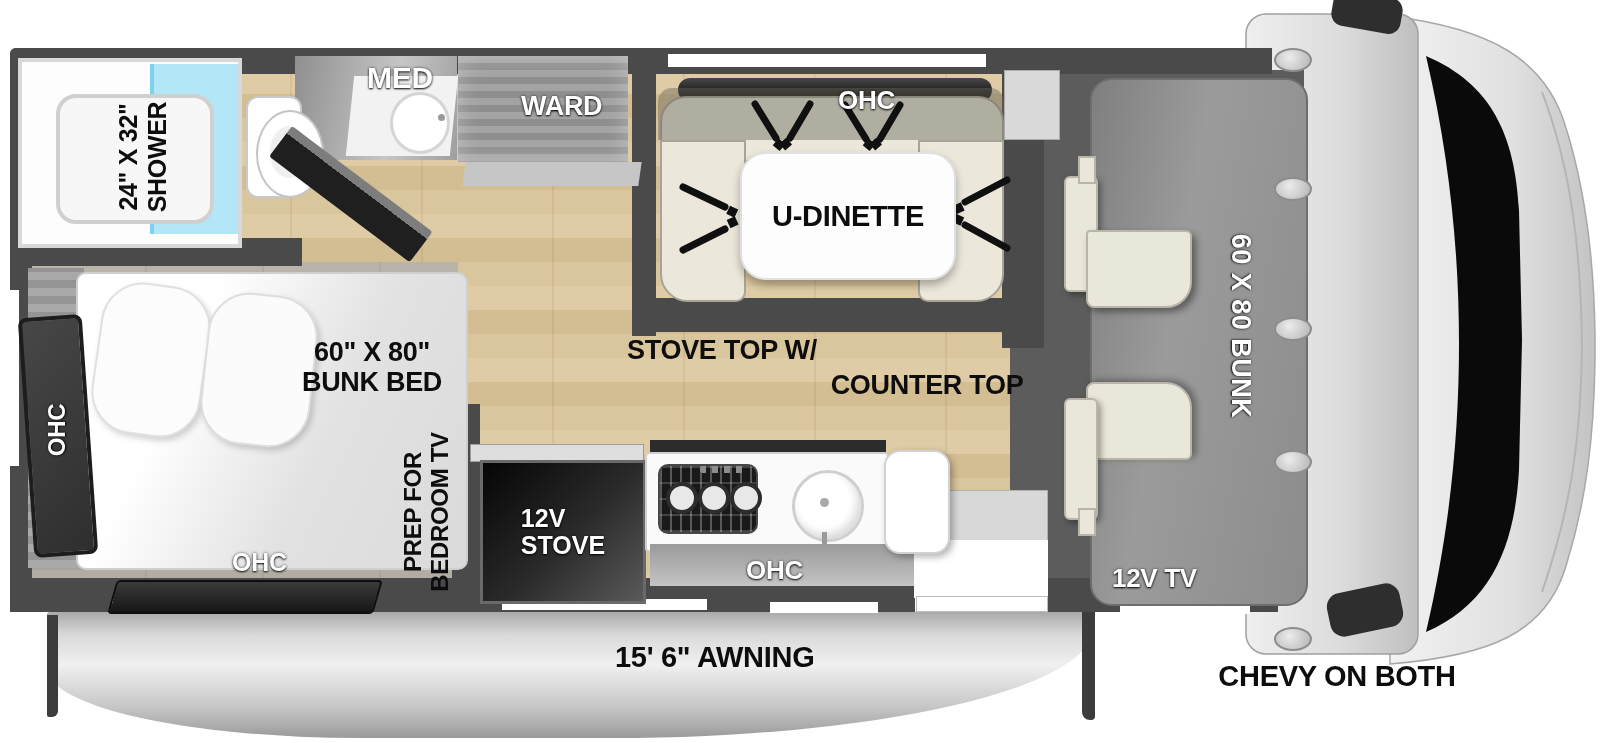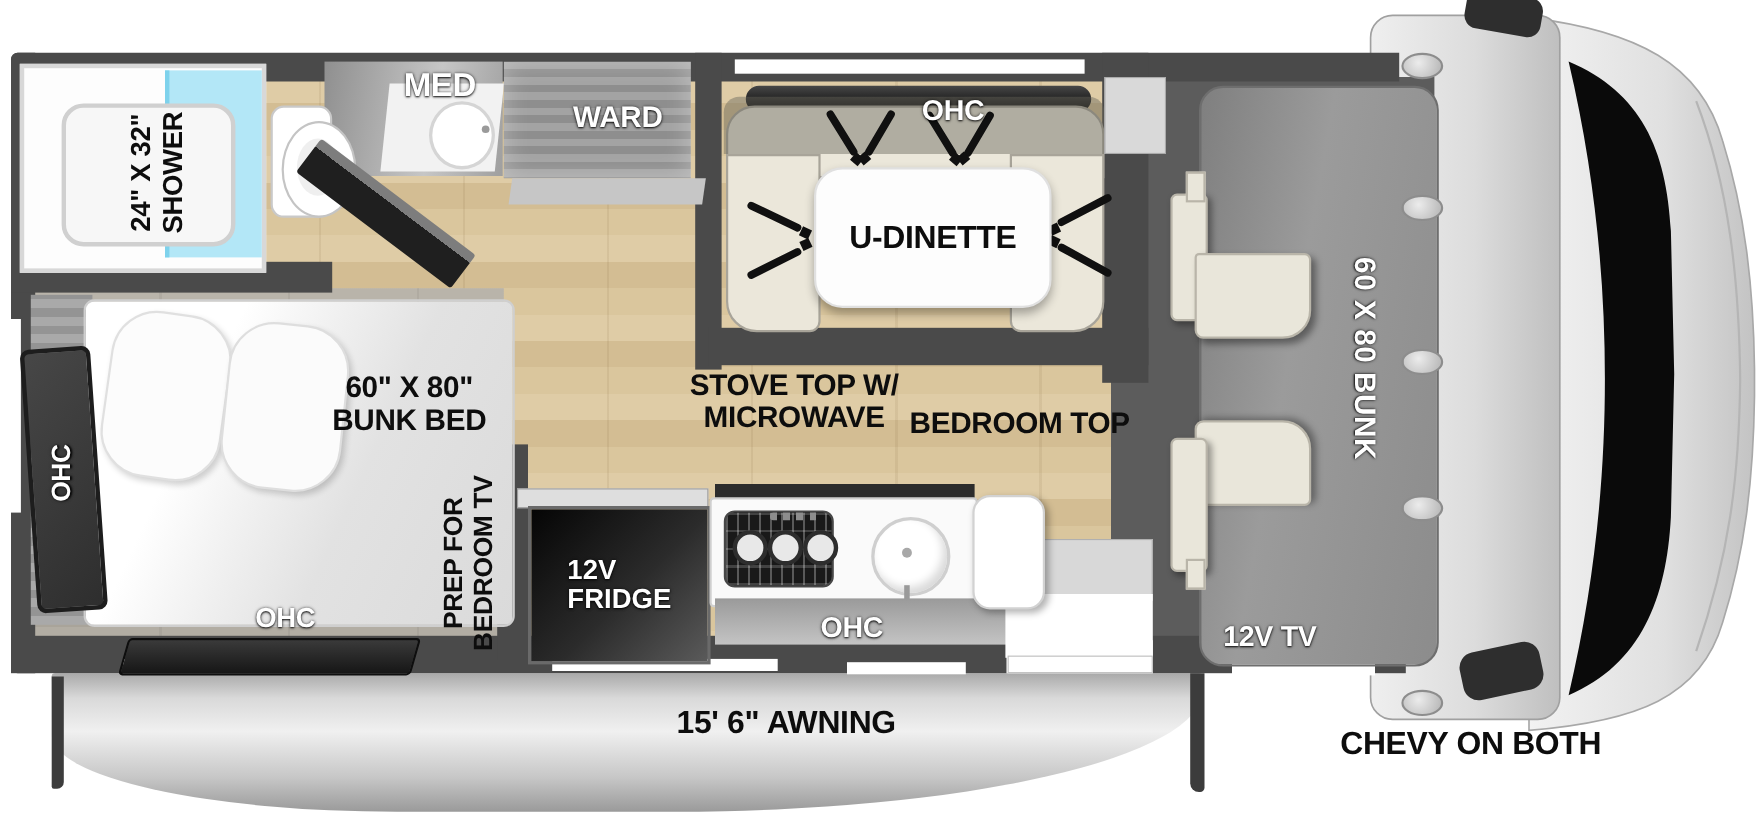--- a/index.html
+++ b/index.html
@@ -142,32 +142,31 @@
   </svg>
 
   <div class="fixture" style="left:740px;top:152px;width:212px;height:124px;background:#fdfdfd;border:2px solid #e0e0e0;
               border-radius:26px;box-shadow:0 5px 9px rgba(0,0,0,.3);display:flex;align-items:center;justify-content:center;z-index:3;">
     <span class="lb" style="font-weight:900;font-size:29px;letter-spacing:-0.3px;">U-DINETTE</span>
   </div>
   <div class="fixture" style="left:1004px;top:70px;width:54px;height:68px;background:#d9d9d9;border:1px solid #ababab;"></div>
 
   <div class="lbl lb ctr" style="left:722px;top:336px;font-size:27px;line-height:1.07;">
     <div>STOVE TOP W/</div>
-    <div>MICROWAVE</div>
   </div>
   <div class="lbl lb ctr" style="left:927px;top:371px;font-size:27px;line-height:1.07;">
-    <div>BEDROOM TOP</div>
+    <div>COUNTER TOP</div>
   </div>
 
   <div class="fixture" style="left:470px;top:444px;width:172px;height:16px;background:#dedede;border:1px solid #9d9d9d;"></div>
   <div class="fixture" style="left:480px;top:460px;width:160px;height:138px;border:3px solid #6a6a6a;
               background:linear-gradient(135deg,#050505,#2b2b2b 55%,#5a5a5a);display:flex;align-items:center;justify-content:center;">
     <div class="lw" style="font-weight:900;font-size:25px;line-height:1.1;text-align:left;">
       <div>12V</div>
-      <div>FRIDGE</div>
+      <div>STOVE</div>
     </div>
   </div>
 
   <div class="fixture" style="left:650px;top:440px;width:236px;height:16px;background:#2c2c2c;"></div>
   <div class="fixture" style="left:645px;top:452px;width:240px;height:96px;background:#fafafa;border:2px solid #cfcfcf;border-radius:4px;"></div>
   <div class="fixture" style="left:658px;top:464px;width:96px;height:66px;border-radius:10px;border:2px solid #474747;background:
               repeating-linear-gradient(90deg,rgba(255,255,255,.28) 0 2px,rgba(0,0,0,0) 2px 10px),
               repeating-linear-gradient(0deg,rgba(255,255,255,.18) 0 2px,rgba(0,0,0,0) 2px 16px),#191919;"></div>
   <div class="fixture" style="left:666px;top:482px;width:24px;height:24px;border-radius:50%;background:#e8e8e8;border:4px solid #2d2d2d;"></div>
   <div class="fixture" style="left:698px;top:482px;width:24px;height:24px;border-radius:50%;background:#e8e8e8;border:4px solid #2d2d2d;"></div>

